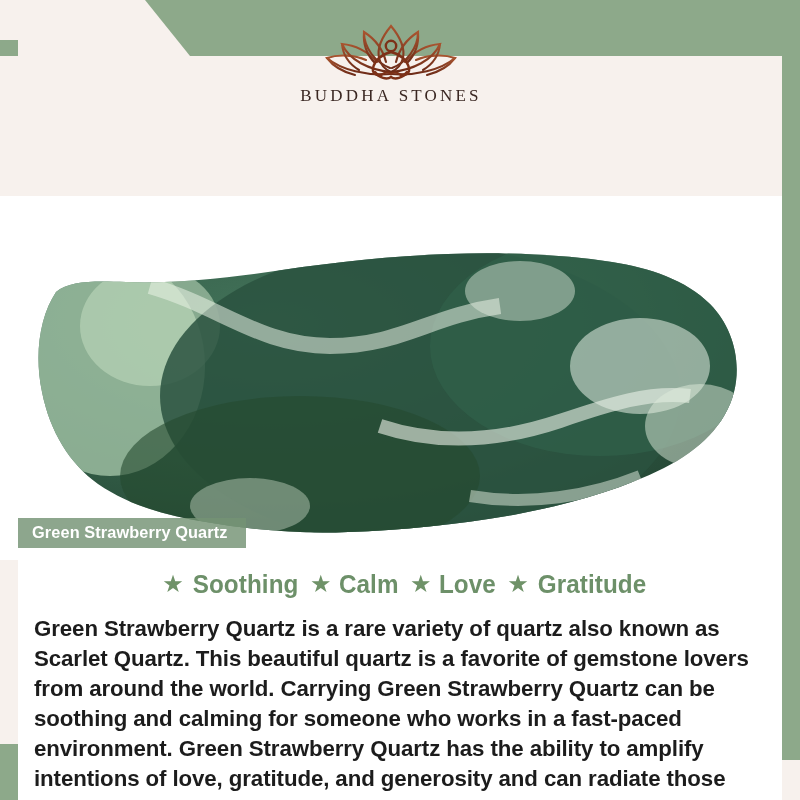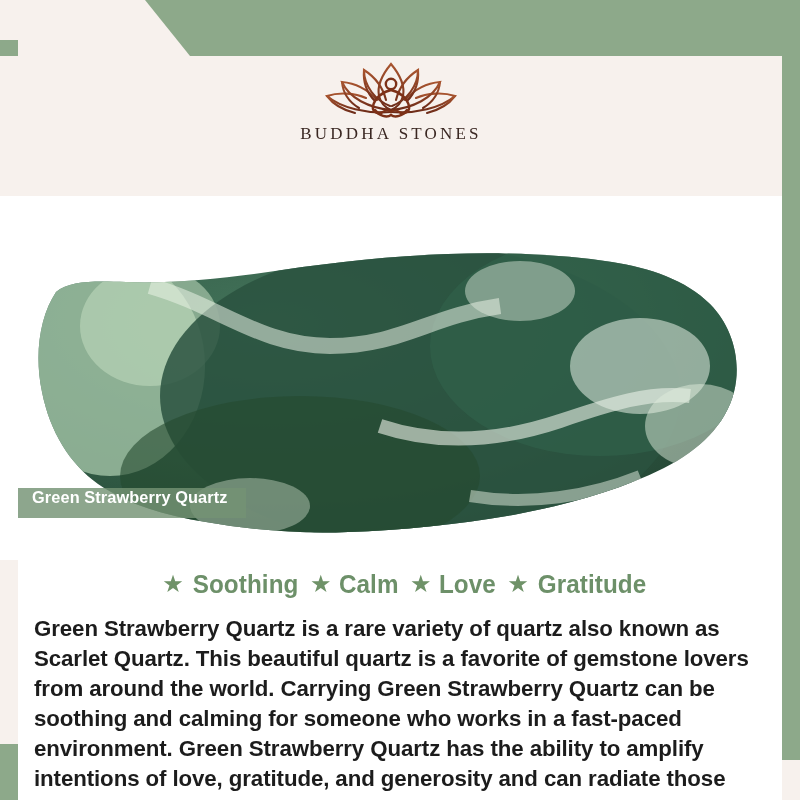--- a/index.html
+++ b/index.html
@@ -73,21 +73,21 @@
   
   .logo-block {
     position: absolute;
     left: 0;
     top: 0;
     width: 782px;
     height: 88px;
     display: flex;
     flex-direction: column;
     align-items: center;
-    justify-content: flex-end;
+    justify-content: flex-start;
   }
   .logo-mark {
     width: 160px;
     height: 62px;
     margin-top: -34px;
     display: block;
   }
   .logo-word {
     margin-top: 2px;
     font-family: "Liberation Serif", serif;
@@ -134,24 +134,25 @@
     position: absolute;
     left: 0;
     top: 0;
     width: 782px;
     height: 364px;
     display: block;
   }
   .photo-caption {
     position: absolute;
     left: 18px;
-    bottom: 42px;
+    bottom: 12px;
     height: 30px;
     padding: 0 14px 0 10px;
     display: flex;
+    align-items: center;
     background: rgba(116, 146, 116, 0.82);
     margin-top: 6px;
   }
   .photo-caption span {
     font-family: "Liberation Sans Narrow", "Liberation Sans", sans-serif;
     font-weight: bold;
     font-size: 17px;
     color: #ffffff;
     letter-spacing: 0.1px;
     white-space: nowrap;

